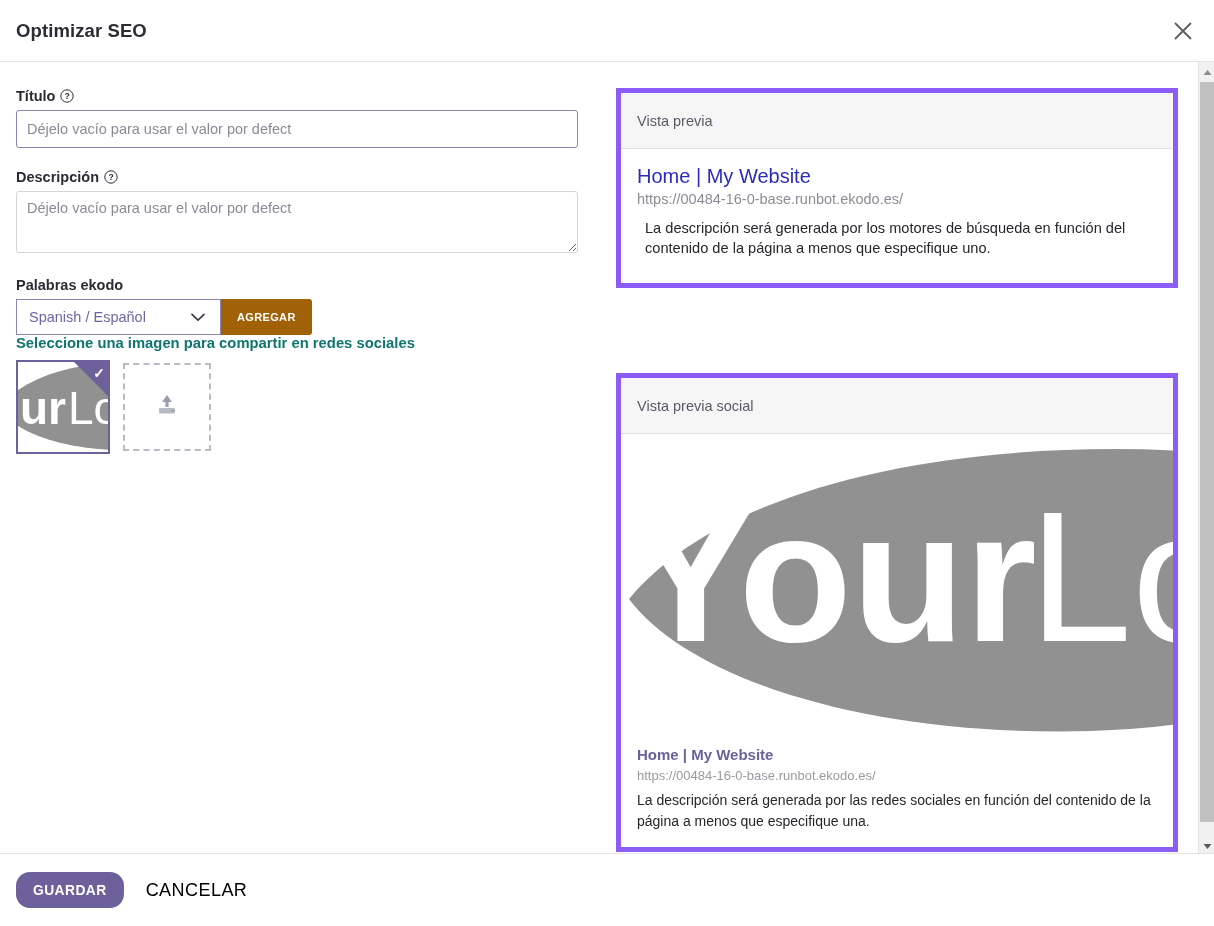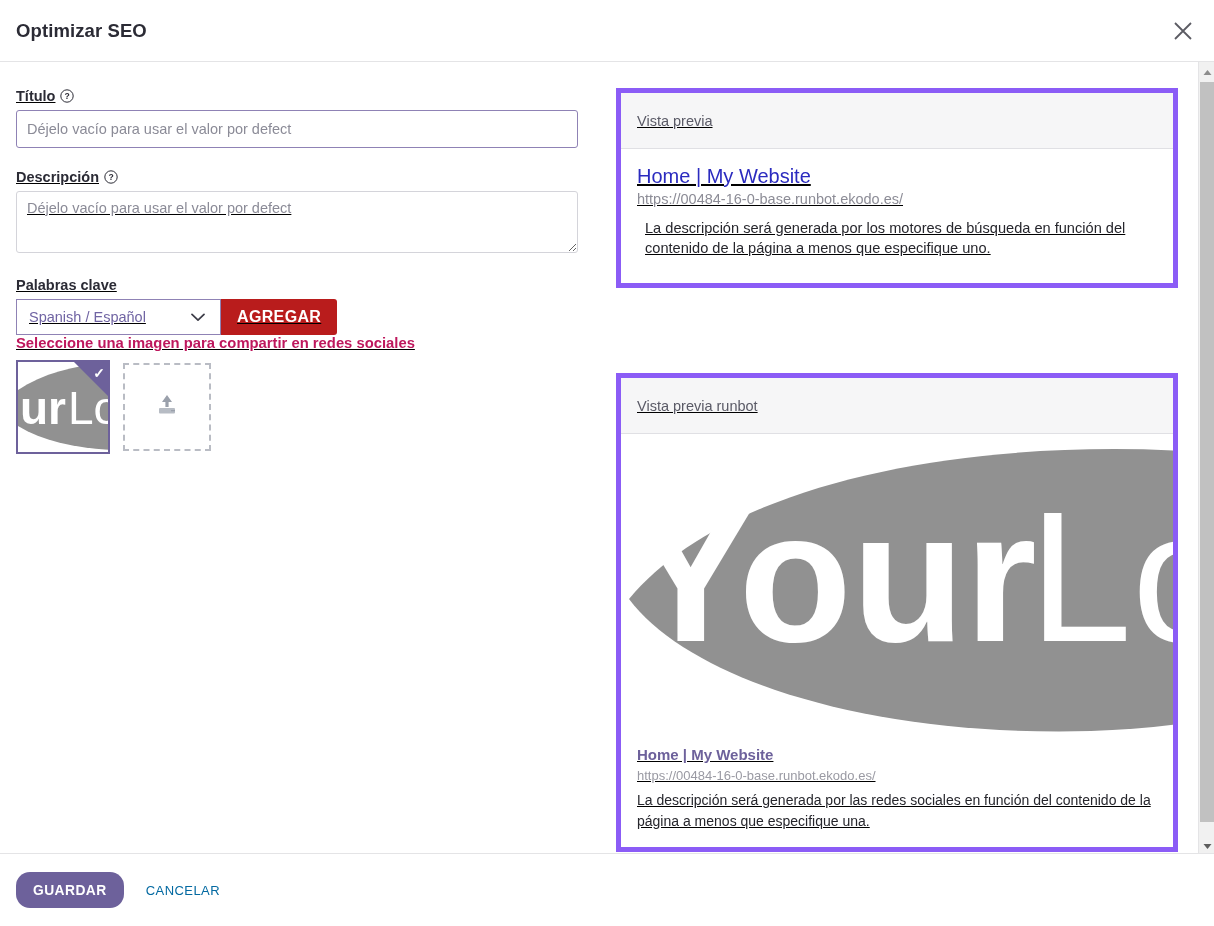--- a/index.html
+++ b/index.html
@@ -53,21 +53,20 @@
     flex: 1 1 auto;
     position: relative;
     display: flex;
     padding: 0;
     overflow: hidden;
   }
   .body-inner {
     display: flex;
     width: 1198px;
     padding: 26px 0 0 0;
-    text-decoration: underline;
   }
 
   .col-left {
     width: 600px;
     flex: 0 0 600px;
     padding: 0 16px 0 16px;
   }
   .col-right {
     flex: 1 1 auto;
     padding: 0 20px 0 16px;
@@ -154,38 +153,38 @@
     cursor: pointer;
   }
   .kw-select-label {
     font-size: 14.5px;
     color: #7064a3;
     flex: 1 1 auto;
   }
   .kw-caret { display: flex; align-items: center; padding-right: 3px; }
   .kw-add {
     flex: 0 0 auto;
-    background: #b91c1c;
+    background: #a16207;
     color: #ffffff;
-    font-size: 16px;
+    font-size: 11px;
     font-weight: 700;
     letter-spacing: .35px;
     border: none;
     padding: 0 16px;
     height: 36px;
     cursor: pointer;
     font-family: "Liberation Sans", sans-serif;
     border-radius: 0 3px 3px 0;
   }
 
   
   .picker-title {
     font-size: 14.8px;
     font-weight: 700;
-    color: #be185d;
+    color: #0f766e;
     margin-bottom: 9px;
   }
   .picker-row { display: flex; align-items: flex-start; gap: 13px; }
 
   .thumb {
     position: relative;
     width: 94px; height: 94px;
     border: 2px solid #6d619b;
     overflow: hidden;
     background: #ffffff;
@@ -326,22 +325,22 @@
     font-weight: 700;
     letter-spacing: .45px;
     padding: 0 17px;
     height: 36px;
     cursor: pointer;
     font-family: "Liberation Sans", sans-serif;
   }
   .btn-link {
     background: none;
     border: none;
-    color: #0369a1;
-    font-size: 13px;
+    color: #000000;
+    font-size: 18px;
     font-weight: 400;
     letter-spacing: .45px;
     padding: 0 12px;
     height: 36px;
     cursor: pointer;
     font-family: "Liberation Sans", sans-serif;
   }
 
   
   .scrollbar {
@@ -415,21 +414,21 @@
               <text x="7" y="10.4" text-anchor="middle" font-size="8.6" font-family="Liberation Sans, sans-serif" fill="#2b2b35">?</text>
             </svg>
           </span>
         </div>
         <textarea class="text-area" placeholder="Déjelo vacío para usar el valor por defect" style=""></textarea>
 
         <div class="gap-23"></div>
 
         
         <div class="field-label">
-          <span>Palabras clave</span>
+          <span>Palabras ekodo</span>
         </div>
         <div class="kw-row">
           <div class="kw-select">
             <span class="kw-select-label">Spanish / Español</span>
             <span class="kw-caret">
               <svg width="14" height="9" viewBox="0 0 14 9">
                 <path d="M1 1.4 L7 7.2 L13 1.4" fill="none" stroke="#3c3c47" stroke-width="1.7" stroke-linecap="round" stroke-linejoin="round"></path>
               </svg>
             </span>
           </div>
@@ -473,21 +472,21 @@
             <div class="g-title">Home | My Website</div>
             <div class="g-url">https://00484-16-0-base.runbot.ekodo.es/</div>
             <div class="g-desc">La descripción será generada por los motores de búsqueda en función del contenido de la página a menos que especifique uno.</div>
           </div>
         </div>
 
         <div class="spacer-cards"></div>
 
         <div class="preview-card">
           <div class="preview-head">
-            <span class="preview-head-text">Vista previa runbot</span>
+            <span class="preview-head-text">Vista previa social</span>
           </div>
           <div class="social-img-wrap">
             <svg class="social-img-art" viewBox="0 0 838 305" preserveAspectRatio="none">
               <path d="M8 168 C 120 32, 430 -8, 700 34 C 790 54, 830 96, 836 140 C 836 210, 700 292, 470 300 C 250 306, 70 250, 8 168 Z" fill="#919191"></path>
               <text x="8" y="210" font-family="Liberation Sans, sans-serif" font-size="185" font-weight="bold" fill="#ffffff">Your</text>
               <text x="408" y="210" font-family="Liberation Sans, sans-serif" font-size="185" font-weight="normal" fill="#ffffff">Logo</text>
             </svg>
           </div>
           <div class="social-meta">
             <div class="s-title">Home | My Website</div>

